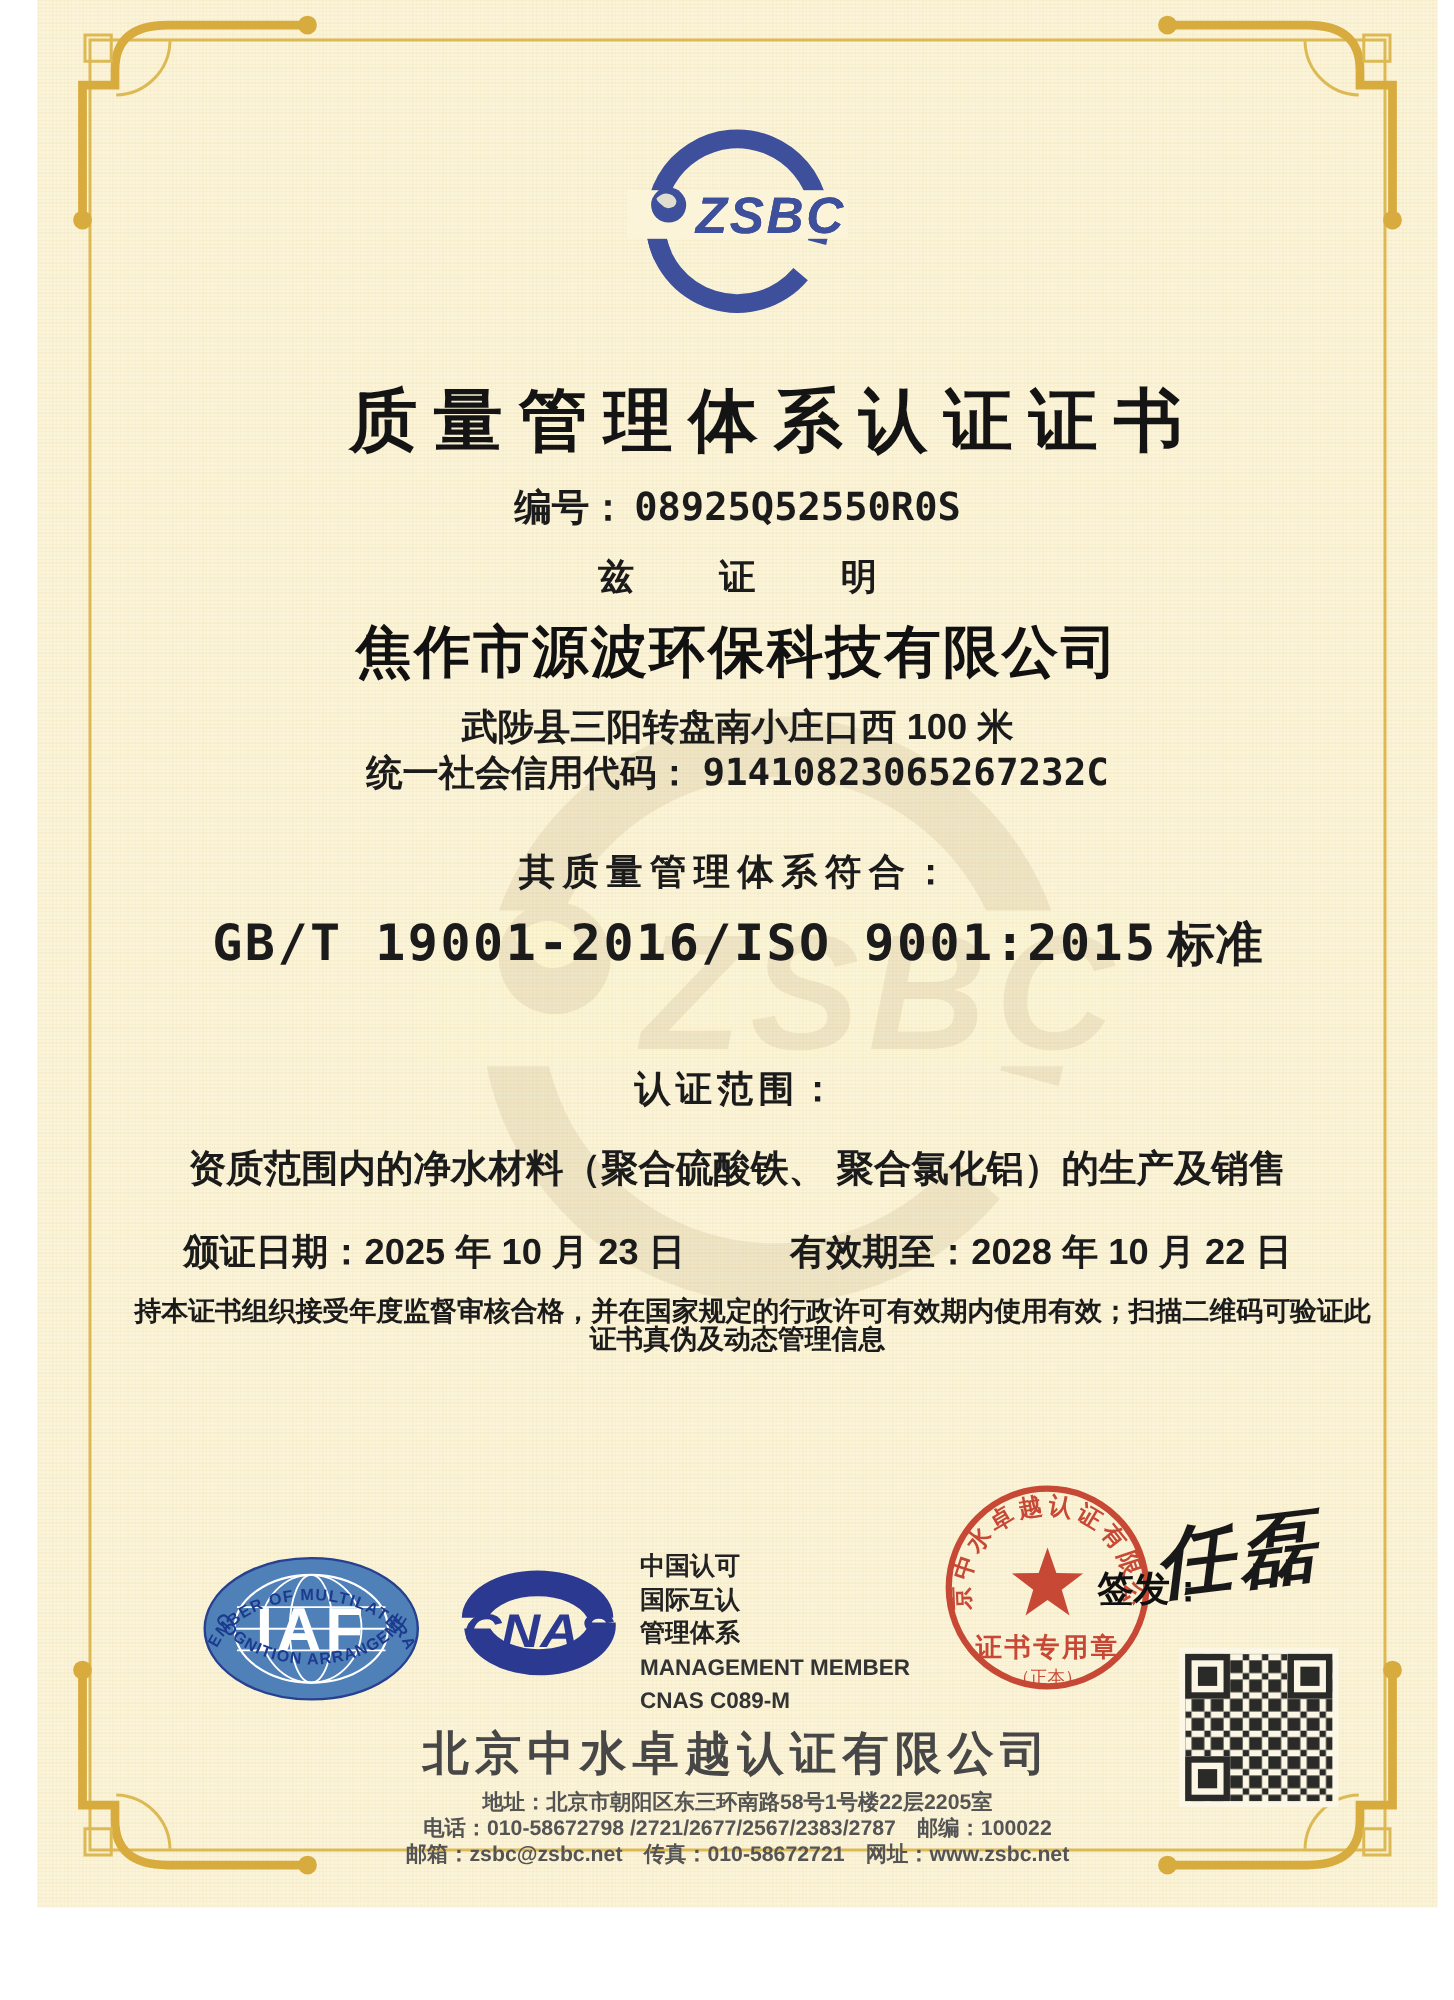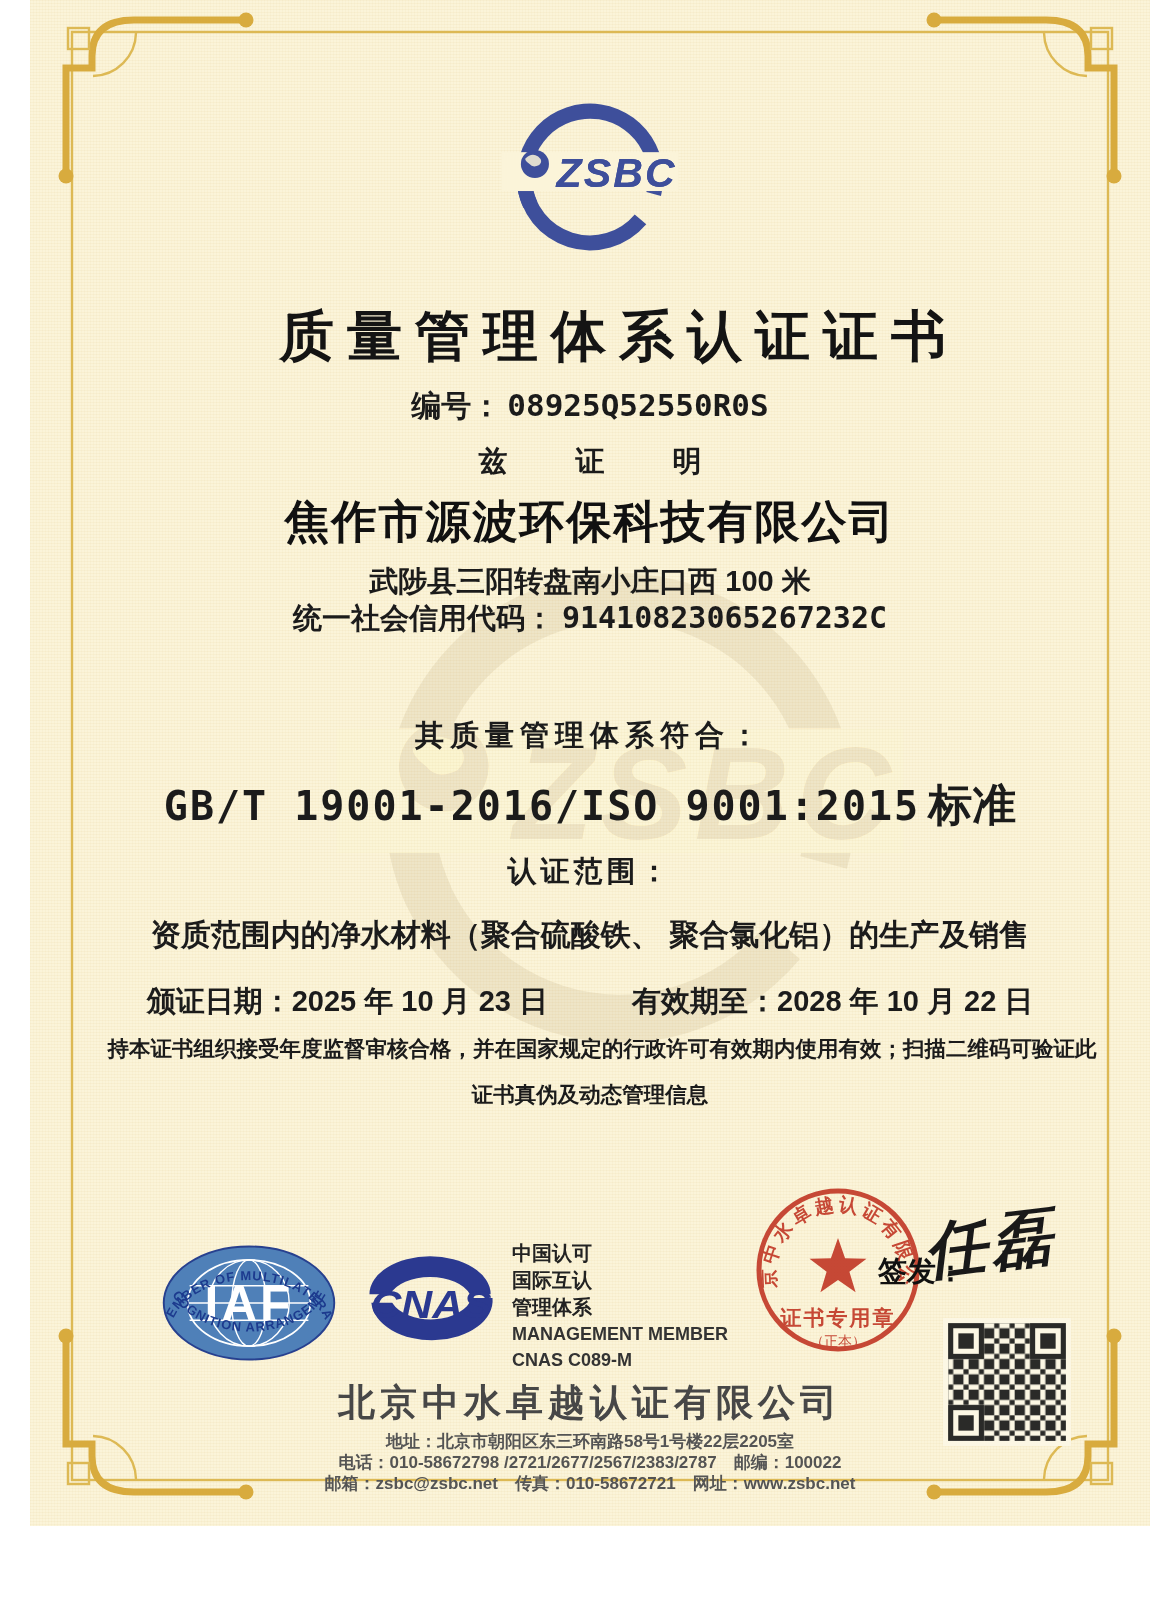--- a/index.html
+++ b/index.html
@@ -32,29 +32,29 @@
   .logo-wrap svg { width:238px; height:162px; }
 
   .title        { top:300px; font-size:55px; font-weight:bold; letter-spacing:13px; text-indent:13px; color:#141414;padding-left:45px; }
   .number-row   { top:386px; font-size:30px; font-weight:bold; }
   .number-row .mono { font-size:31px; margin-left:6px; }
   .certify      { top:442px; font-size:29px; font-weight:bold; letter-spacing:30px; text-indent:30px; }
   .company      { top:492px; font-size:45px; font-weight:bold; letter-spacing:2px; color:#111; }
   .addr         { top:562px; font-size:29px; font-weight:bold; }
   .credit-row   { top:599px; font-size:29px; font-weight:bold; }
   .credit-row .mono { font-size:30px; margin-left:8px; }
-  .comply       { top:678px; font-size:29px; font-weight:bold; letter-spacing:6px;margin-top:38px; }
-  .standard-row { top:776px; }
+  .comply       { top:678px; font-size:29px; font-weight:bold; letter-spacing:6px; }
+  .standard-row { top:730px; }
   .standard-row .std  { font-size:40px; font-weight:bold; letter-spacing:2px; }
-  .standard-row .sfx  { font-size:44px; font-weight:bold; margin-left:8px; font-family:"Liberation Sans", sans-serif; }
+  .standard-row .sfx  { font-size:38px; font-weight:bold; margin-left:8px; font-family:"Liberation Sans", sans-serif; }
   .scope-label  { top:852px; font-size:29px; font-weight:bold; letter-spacing:4px; }
   .scope        { top:915px; font-size:30px; font-weight:bold; }
   .dates        { top:982px; font-size:29px; font-weight:bold; gap:84px; }
   .fine1        { top:1034px; font-size:21.5px; font-weight:600;padding-left:24px; }
-  .fine2        { top:1080px; font-size:21.5px; font-weight:600; }
+  .fine2        { top:1056px; font-size:21.5px; font-weight:600; }
 
   .iaf-logo  { position:absolute; left:128px; top:1242px; width:182px; height:122px; }
   .cnas-logo { position:absolute; left:330px; top:1248px; width:142px; height:100px; }
   .accred    { position:absolute; left:482px; top:1240px; width:250px; color:#2e2e2e; }
   .accred .cn { font-size:20px; font-weight:600; line-height:27px; color:#222; }
   .accred .en { font-size:18px; font-weight:bold; line-height:26px; color:#333; }
 
   .seal { position:absolute; left:722px; top:1184px; width:172px; height:184px; opacity:.92; }
   .sign-label { position:absolute; left:848px; top:1252px; font-size:29px; font-weight:bold; color:#101010; z-index:5; }
   .signature  { position:absolute; left:894px; top:1202px; font-size:62px; font-weight:bold; font-style:italic;

